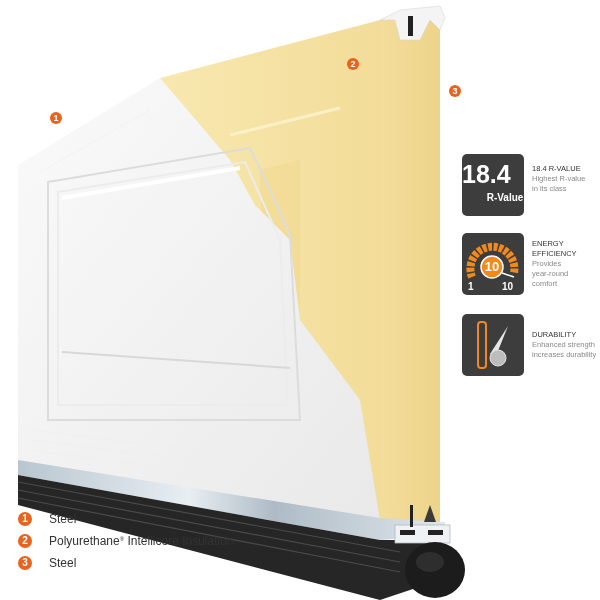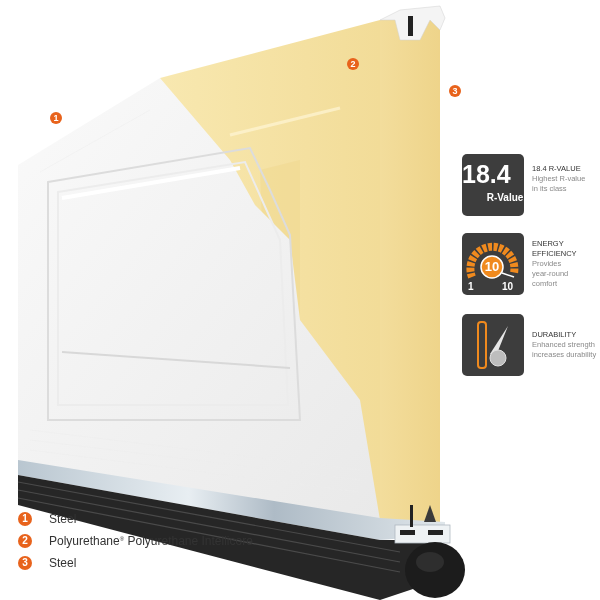--- a/index.html
+++ b/index.html
@@ -148,21 +148,21 @@
     </div>
   </div>
 
   <div class="legend">
     <div class="legend-item">
       <div class="badge">1</div>
       <span class="label">Steel</span>
     </div>
     <div class="legend-item">
       <div class="badge">2</div>
-      <span class="label"><span>Polyurethane</span><sup class="reg">®</sup><span> Polyurethane Intellicore</span></span>
+      <span class="label"><span>Polyurethane</span><sup class="reg">®</sup><span> Intellicore Insulation</span></span>
     </div>
     <div class="legend-item">
       <div class="badge">3</div>
       <span class="label">Steel</span>
     </div>
   </div>
 
 </div>
 
 </body></html>

